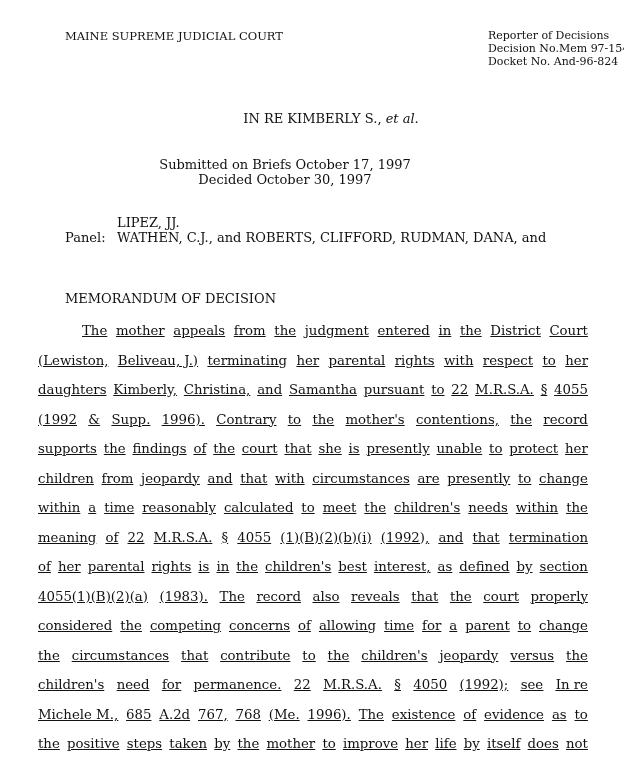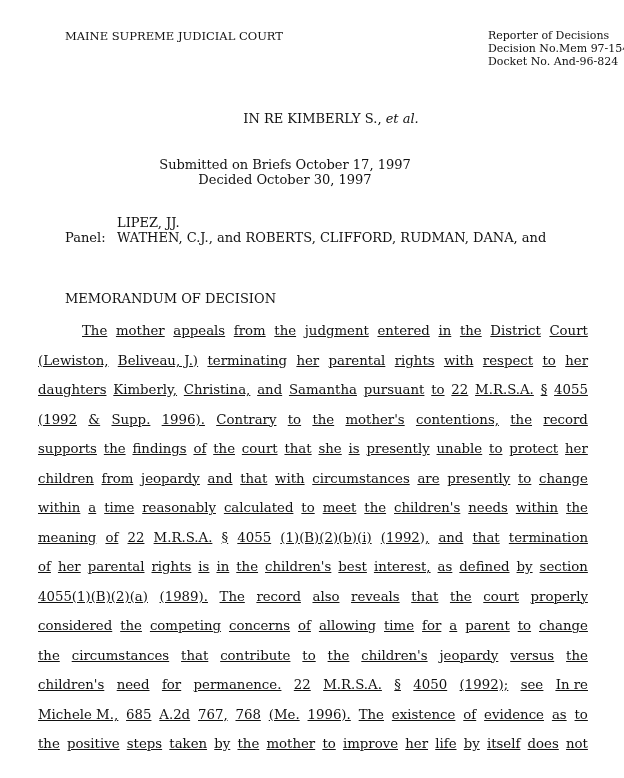--- a/index.html
+++ b/index.html
@@ -180,21 +180,21 @@
       <span>children's</span>
       <span>best</span>
       <span>interest,</span>
       <span>as</span>
       <span>defined</span>
       <span>by</span>
       <span>section</span>
     </div>
     <div class="line j">
       <span>4055(1)(B)(2)(a)</span>
-      <span>(1989).</span>
+      <span>(1983).</span>
       <span>The</span>
       <span>record</span>
       <span>also</span>
       <span>reveals</span>
       <span>that</span>
       <span>the</span>
       <span>court</span>
       <span>properly</span>
     </div>
     <div class="line j">

